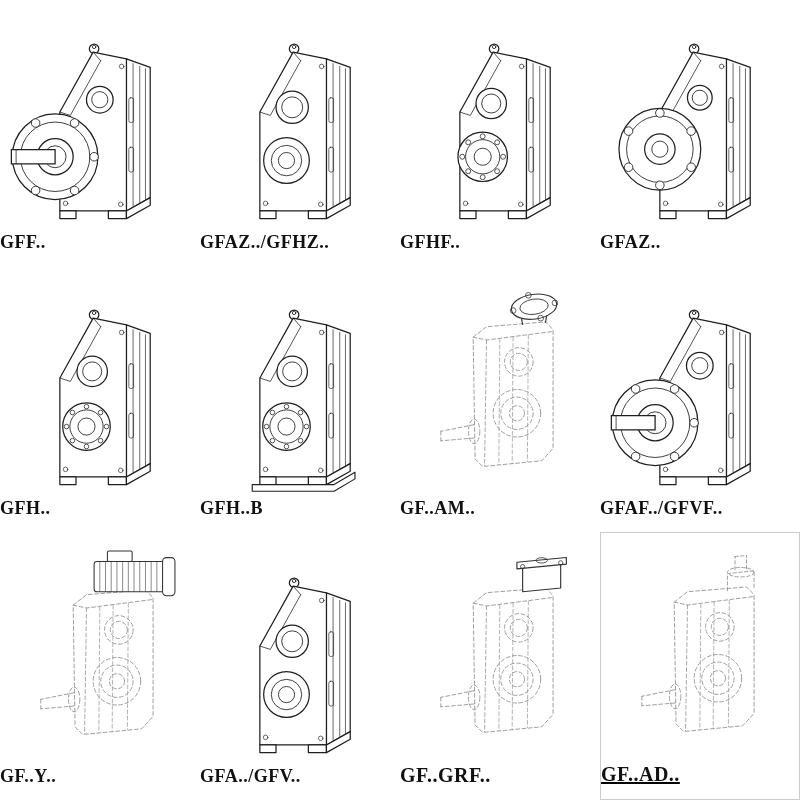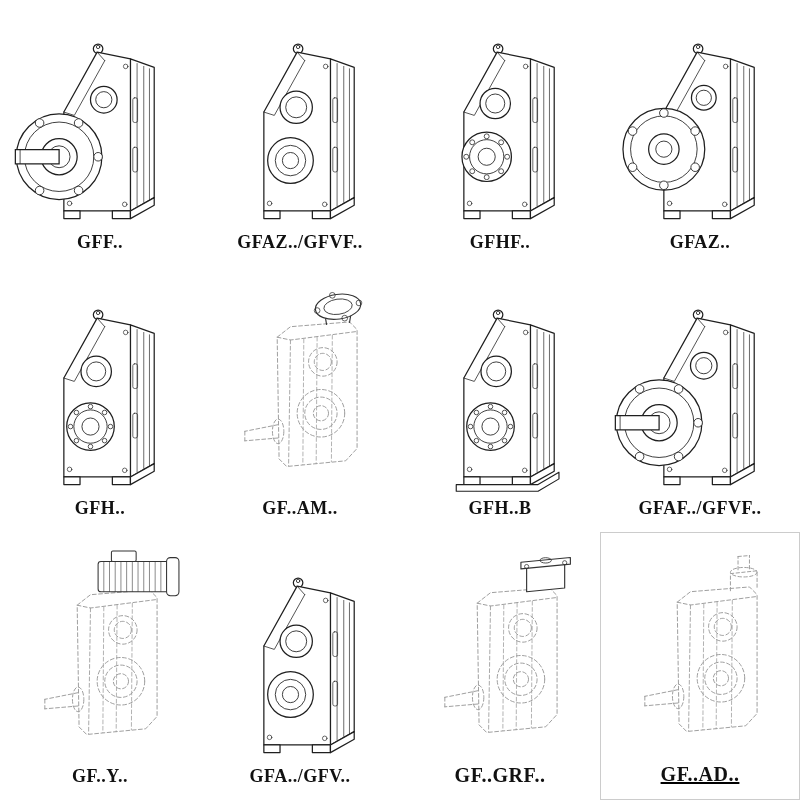--- a/index.html
+++ b/index.html
@@ -12,21 +12,21 @@
   .catalog {
     display: grid;
     grid-template-columns: repeat(4, 200px);
     grid-template-rows: 266px 266px 268px;
     width: 800px; height: 800px;
   }
   figure.cell {
     margin: 0;
     display: flex;
     flex-direction: column;
-    align-items: center;
+    align-items: flex-start;
     justify-content: flex-end;
     padding-bottom: 13px;
     box-sizing: border-box;
   }
   .drawing { width: 192px; height: 214px; flex: 0 0 auto; }
   .label {
     font-weight: 700;
     font-size: 18px;
     letter-spacing: 0.5px;
     color: var(--color-label, #111111);
@@ -234,21 +234,21 @@
     <svg class="drawing" viewBox="0 0 200 225">
         <use href="#d-gff"></use>
       </svg>
     <figcaption class="label">GFF..</figcaption>
   </figure>
 
   <figure class="cell">
     <svg class="drawing" viewBox="0 0 200 225">
         <use href="#d-gfaz"></use>
       </svg>
-    <figcaption class="label">GFAZ../GFVF..</figcaption>
+    <figcaption class="label">GFAZ../GFHZ..</figcaption>
   </figure>
 
   <figure class="cell">
     <svg class="drawing" viewBox="0 0 200 225">
         <use href="#d-gfhz"></use>
       </svg>
     <figcaption class="label">GFHF..</figcaption>
   </figure>
 
   <figure class="cell">
@@ -260,34 +260,34 @@
 
   <figure class="cell">
     <svg class="drawing" viewBox="0 0 200 225">
         <use href="#d-gfh"></use>
       </svg>
     <figcaption class="label">GFH..</figcaption>
   </figure>
 
   <figure class="cell">
     <svg class="drawing" viewBox="0 0 200 225">
+        <use href="#d-gfhb"></use>
+      </svg>
+    <figcaption class="label">GFH..B</figcaption>
+  </figure>
+
+  <figure class="cell">
+    <svg class="drawing" viewBox="0 0 200 225">
         <use href="#d-am"></use>
       </svg>
     <figcaption class="label">GF..AM..</figcaption>
   </figure>
 
   <figure class="cell">
     <svg class="drawing" viewBox="0 0 200 225">
-        <use href="#d-gfhb"></use>
-      </svg>
-    <figcaption class="label">GFH..B</figcaption>
-  </figure>
-
-  <figure class="cell">
-    <svg class="drawing" viewBox="0 0 200 225">
         <use href="#d-gff"></use>
       </svg>
     <figcaption class="label">GFAF../GFVF..</figcaption>
   </figure>
 
   <figure class="cell">
     <svg class="drawing" viewBox="0 0 200 225">
         <use href="#d-y"></use>
       </svg>
     <figcaption class="label">GF..Y..</figcaption>

